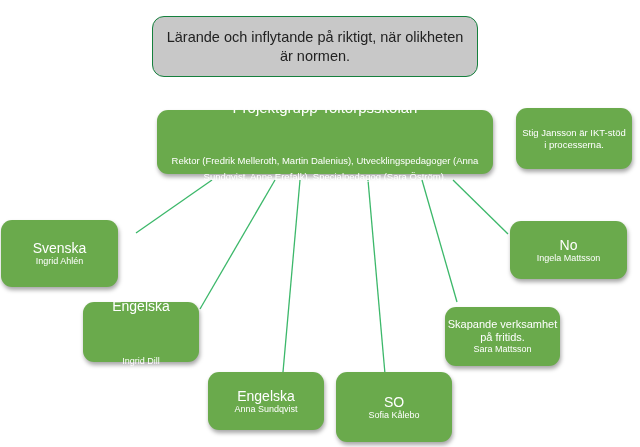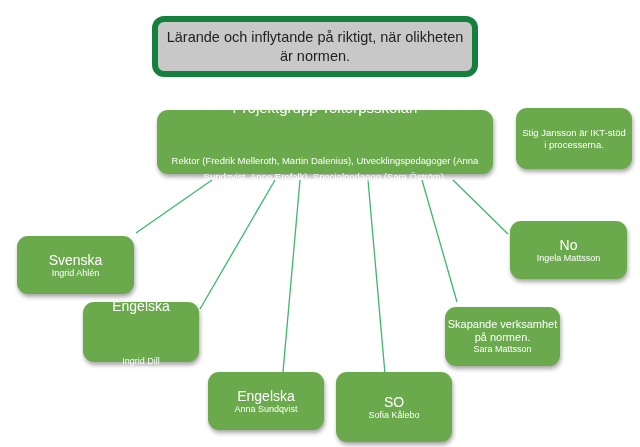--- a/index.html
+++ b/index.html
@@ -15,21 +15,21 @@
       text-align: center;
     }
     .green {
       background: #6aaa4c;
       color: #ffffff;
       box-shadow: 1px 3px 4px rgba(0,0,0,0.35);
     }
     .gray {
       background: #c8c8c8;
       color: #222;
-      border: 6px solid #15803d;
+      border: 1px solid #15803d;
       border-radius: 12px;
     }
     .title { font-size: 14px; line-height: 16px; }
     .sub { font-size: 9px; line-height: 11px; }
     .main-title { font-size: 15px; line-height: 17px; }
     .main-sub { font-size: 9.5px; line-height: 16px; padding: 0 6px; }
     .header-text { font-size: 14.5px; line-height: 19px; padding: 0 8px; }
     .side-text { font-size: 9.5px; line-height: 12px; padding: 0 4px; }
     .skap-title { font-size: 11px; line-height: 13px; }
     svg.lines { position: absolute; left: 0; top: 0; }
@@ -54,41 +54,41 @@
 
 <div class="box green" style="left:157px; top:110px; width:336px; height:64px;gap:37px;">
   <div class="main-title">Projektgrupp Toltorpsskolan</div>
   <div class="main-sub">Rektor (Fredrik Melleroth, Martin Dalenius), Utvecklingspedagoger (Anna Sundqvist, Anne Erefalk), Specialpedagog (Sara Öström).</div>
 </div>
 
 <div class="box green" style="left:516px; top:108px; width:116px; height:61px;">
   <div class="side-text">Stig Jansson är IKT-stöd i processerna.</div>
 </div>
 
-<div class="box green" style="left:17px; top:220px; width:117px; height:58px;margin-top:16px;">
+<div class="box green" style="left:1px; top:220px; width:117px; height:67px;">
   <div class="title">Svenska</div>
   <div class="sub">Ingrid Ahlén</div>
 </div>
 
 <div class="box green" style="left:83px; top:302px; width:116px; height:60px;gap:42px;">
   <div class="title">Engelska</div>
   <div class="sub">Ingrid Dill</div>
 </div>
 
 <div class="box green" style="left:208px; top:372px; width:116px; height:58px;">
   <div class="title">Engelska</div>
   <div class="sub">Anna Sundqvist</div>
 </div>
 
 <div class="box green" style="left:336px; top:372px; width:116px; height:70px;">
   <div class="title">SO</div>
   <div class="sub">Sofia Kålebo</div>
 </div>
 
 <div class="box green" style="left:445px; top:307px; width:115px; height:59px;">
-  <div class="skap-title">Skapande verksamhet på normen.</div>
+  <div class="skap-title">Skapande verksamhet på fritids.</div>
   <div class="sub">Sara Mattsson</div>
 </div>
 
 <div class="box green" style="left:510px; top:221px; width:117px; height:58px;">
   <div class="title">No</div>
   <div class="sub">Ingela Mattsson</div>
 </div>
 
 </body></html>

